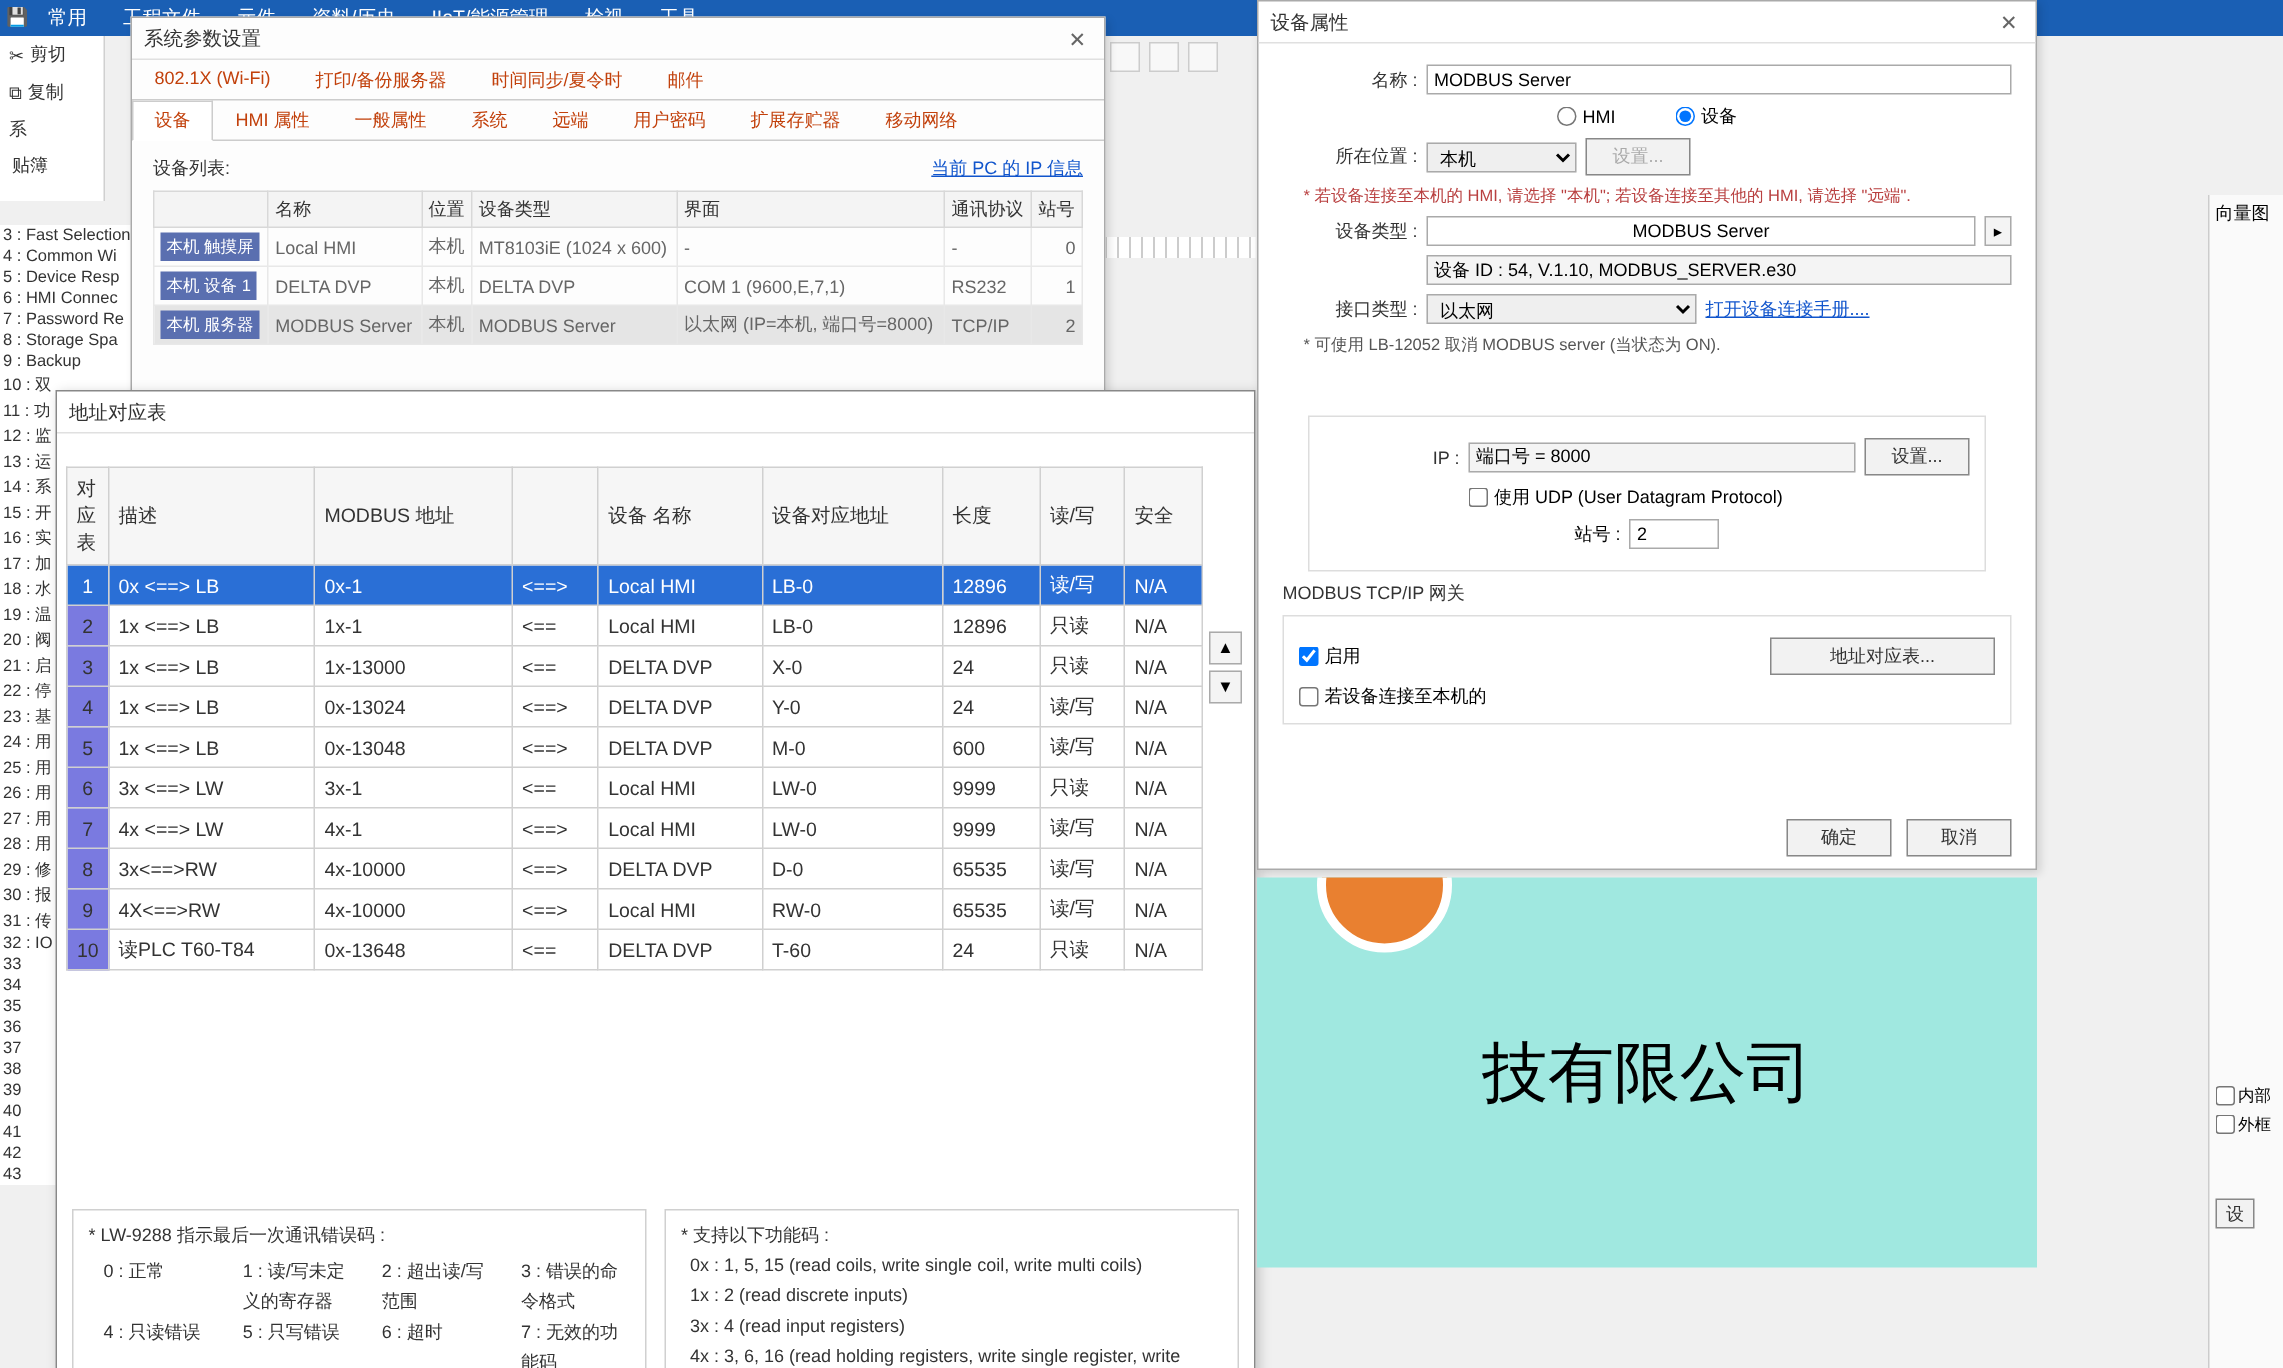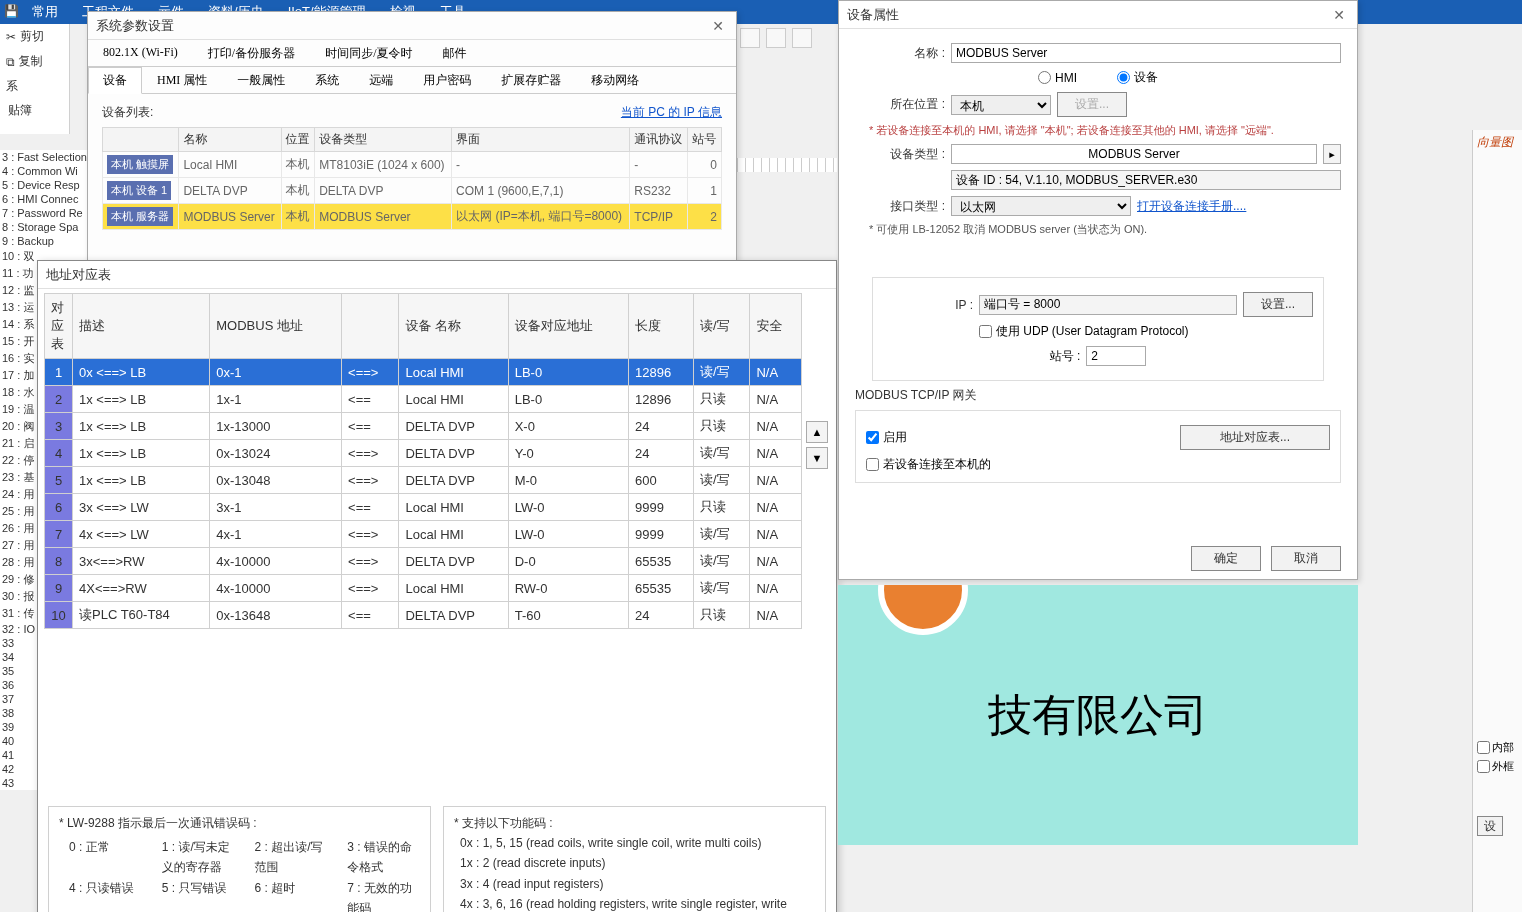--- a/index.html
+++ b/index.html
@@ -17,34 +17,34 @@
 
 
 .left-list { position: absolute; left: 0; top: 150px; width: 100px; background: #fff; border-right: 1px solid #d0d0d0; }
 .left-list-item { padding: 1px 2px; font-size: 11px; white-space: nowrap; overflow: hidden; color: #333; cursor: pointer; }
 
 
 .dlg-sys { position: absolute; left: 87px; top: 11px; width: 650px; height: 720px; background: #fdfdfd; border: 1px solid #aaa; box-shadow: 2px 2px 6px rgba(0,0,0,.15); }
 .dlg-title { display: flex; align-items: center; justify-content: space-between; height: 28px; padding: 0 8px; border-bottom: 1px solid #e0e0e0; font-size: 13px; color: #333; }
 .dlg-close { cursor: pointer; color: #666; font-size: 14px; padding: 0 4px; }
 .tabrow { display: flex; border-bottom: 1px solid #ccc; }
-.tab { padding: 4px 14px; font-size: 12px; cursor: pointer; border: 1px solid transparent; border-bottom: none; color: #000000; font-family: Liberation Serif, serif; }
+.tab { padding: 4px 14px; font-size: 12px; cursor: pointer; border: 1px solid transparent; border-bottom: none; color: #c2410c; }
 .tab.active { background: #fff; border-color: #ccc; border-bottom: 1px solid #fff; margin-bottom: -1px; }
 .sys-body { padding: 10px 14px; }
 .sys-label { font-size: 12px; color: #333; margin-bottom: 6px; display: flex; justify-content: space-between; }
 .sys-link { color: #1155cc; text-decoration: underline; cursor: pointer; }
 .dev-table { width: 100%; border: 1px solid #d0d0d0; border-collapse: collapse; font-size: 12px; }
 .dev-table th { background: #f4f4f4; border: 1px solid #d8d8d8; padding: 3px 4px; text-align: left; font-weight: normal; color: #333; }
 .dev-table td { border: 1px solid #e8e8e8; padding: 3px 4px; color: #666; }
 .dev-tag { background: #5a6fb0; color: #fff; padding: 2px 4px; display: inline-block; font-size: 11px; }
-.dev-table tr.selected td { background: #fde047; }
+.dev-table tr.selected td { background: #e5e5e5; }
 
 
 .dlg-addr { position: absolute; left: 37px; top: 260px; width: 800px; height: 725px; background: #fff; border: 1px solid #888; box-shadow: 2px 2px 8px rgba(0,0,0,.2); }
-.addr-table { width: calc(100% - 40px); margin: 4px 0 0 6px; border-collapse: collapse; font-size: 13px; }
+.addr-table { width: calc(100% - 40px); margin: 22px 0 0 6px; border-collapse: collapse; font-size: 13px; }
 .addr-table th { background: #f6f6f6; border: 1px solid #d0d0d0; padding: 5px 6px; text-align: left; font-weight: normal; color: #333; }
 .addr-table td { border: 1px solid #d0d0d0; padding: 4px 6px; color: #333; }
 .addr-table tr.sel td { background: #2a6fd6; color: #fff; }
 .rownum { background: #7a7ae0; color: #fff; text-align: center; width: 28px; }
 .rownum.sel { background: #3a3af0; }
 .updown { position: absolute; right: 6px; top: 160px; width: 24px; display: flex; flex-direction: column; gap: 4px; }
 .arrow-btn { width: 22px; height: 22px; border: 1px solid #aaa; background: #f4f4f4; display: flex; align-items: center; justify-content: center; cursor: pointer; font-size: 11px; }
 .addr-info { position: absolute; left: 10px; right: 10px; bottom: 42px; display: flex; gap: 12px; }
 .info-box { flex: 1; border: 1px solid #d0d0d0; padding: 6px 10px; font-size: 12px; color: #333; line-height: 1.7; }
 .addr-btns { position: absolute; left: 10px; right: 10px; bottom: 8px; display: flex; gap: 10px; align-items: center; }
@@ -67,21 +67,21 @@
 
 
 .toolbar-icons { position: absolute; left: 740px; top: 28px; display: flex; gap: 6px; }
 .tb-ico { width: 20px; height: 20px; border: 1px solid #ccc; background: #f8f8f8; cursor: pointer; }
 
 
 .ruler { position: absolute; left: 737px; top: 158px; width: 100px; height: 14px; background: repeating-linear-gradient(90deg,#ccc 0 1px,#fff 1px 8px); }
 
 
 .right-panel { position: absolute; right: 0; top: 130px; width: 50px; bottom: 0; background: #fafafa; border-left: 1px solid #ccc; padding: 4px; }
-.right-panel .hdr { font-size: 12px; color: #c2410c; margin-bottom: 25px; white-space: nowrap; font-style: italic; }
+.right-panel .hdr { font-size: 12px; color: #000000; margin-bottom: 8px; white-space: nowrap; }
 .chk-small { display: flex; align-items: center; gap: 2px; font-size: 11px; margin: 4px 0; white-space: nowrap; }
 </style>
 </head>
 <body>
 
 <div class="menubar">
   <span class="save-ico">💾</span>
   <span class="menubar-item">常用</span>
   <span class="menubar-item">工程文件</span>
   <span class="menubar-item">元件</span>

